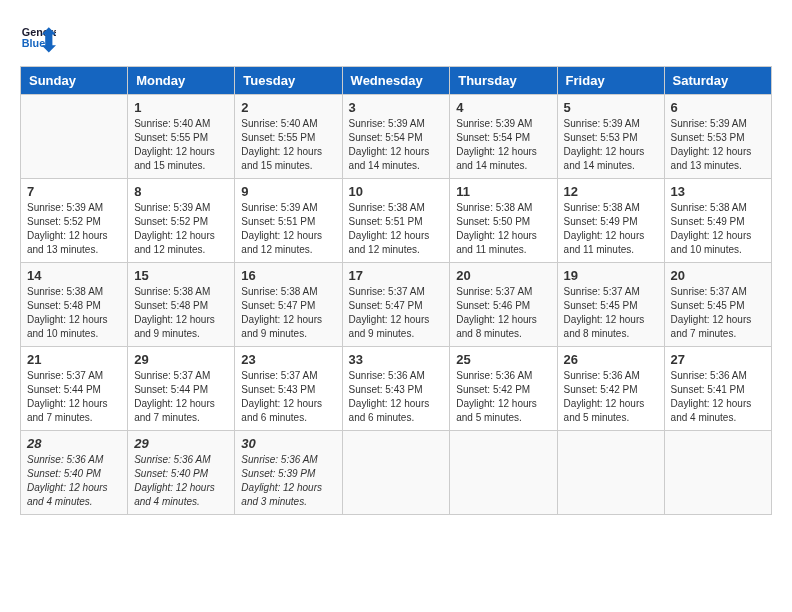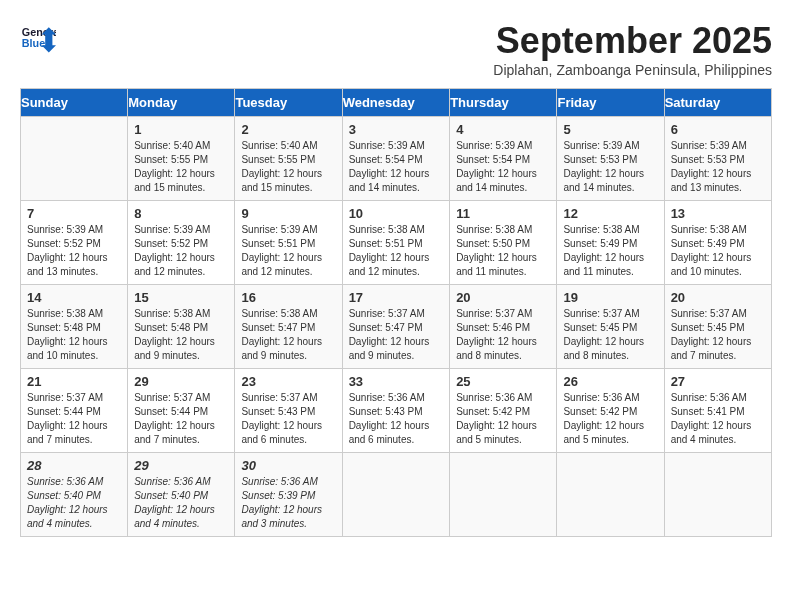--- a/index.html
+++ b/index.html
@@ -39,21 +39,21 @@
     }
     table {
       width: 100%;
       border-collapse: collapse;
       font-size: 11px;
     }
     thead tr th {
       background-color: #1565C0;
       color: #fff;
       text-align: left;
-      padding: 6px 0;
+      padding: 6px 8px;
       font-size: 13px;
       font-weight: bold;
       border: 1px solid #ccc;
     }
     tbody tr td {
       border: 1px solid #ccc;
       vertical-align: top;
       padding: 5px 6px;
       min-height: 80px;
       height: 80px;
@@ -88,24 +88,20 @@
 </head>
 <body>
 
 <div class="header-area">
   <div class="logo">
     <svg class="logo-icon" viewBox="0 0 40 40">
       <text x="2" y="18" font-size="12" font-weight="bold" fill="#1a1a2e">General</text>
       <text x="2" y="30" font-size="12" font-weight="bold" fill="#1565C0">Blue</text>
       <polygon points="32,8 40,16 36,16 36,28 40,28 32,36 24,28 28,28 28,16 24,16" fill="#1565C0"></polygon>
     </svg>
-  </div>
-  <div class="title-area">
-    <div class="month-title">September 2025</div>
-    <div class="subtitle">Diplahan, Zamboanga Peninsula, Philippines</div>
   </div>
 </div>
 
 <table>
   <thead>
     <tr>
     <th>Sunday</th>
         <th>Monday</th>
         <th>Tuesday</th>
         <th>Wednesday</th>

